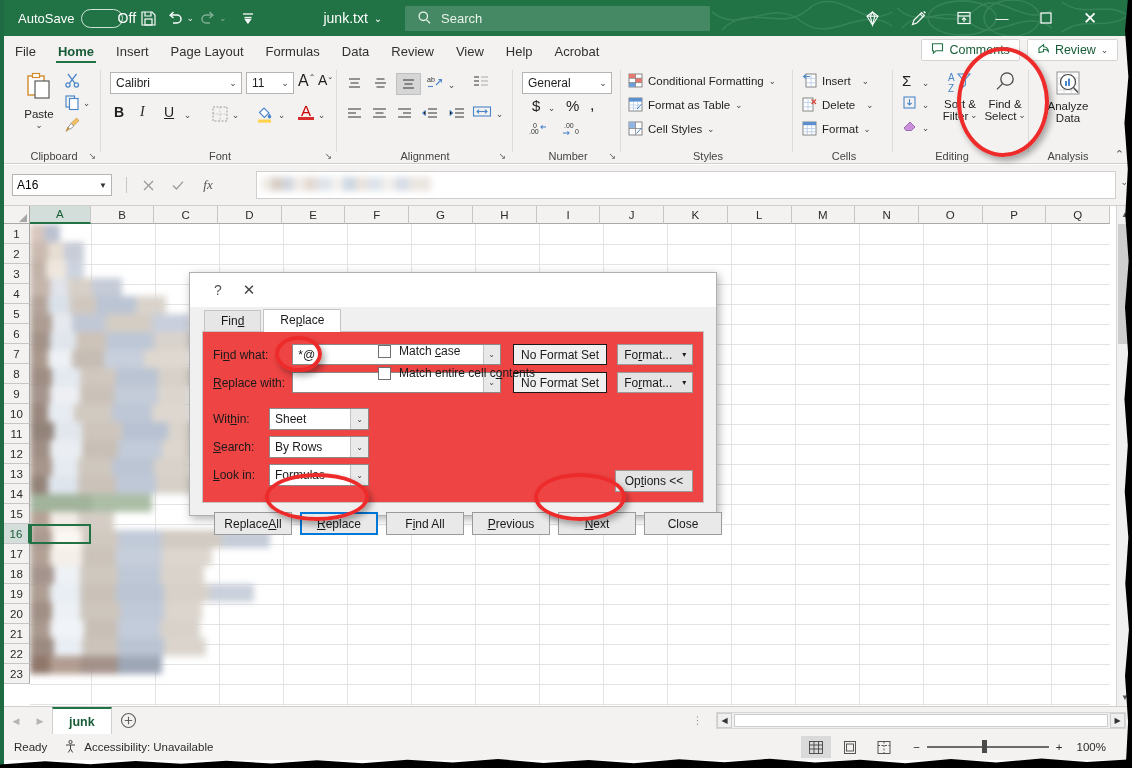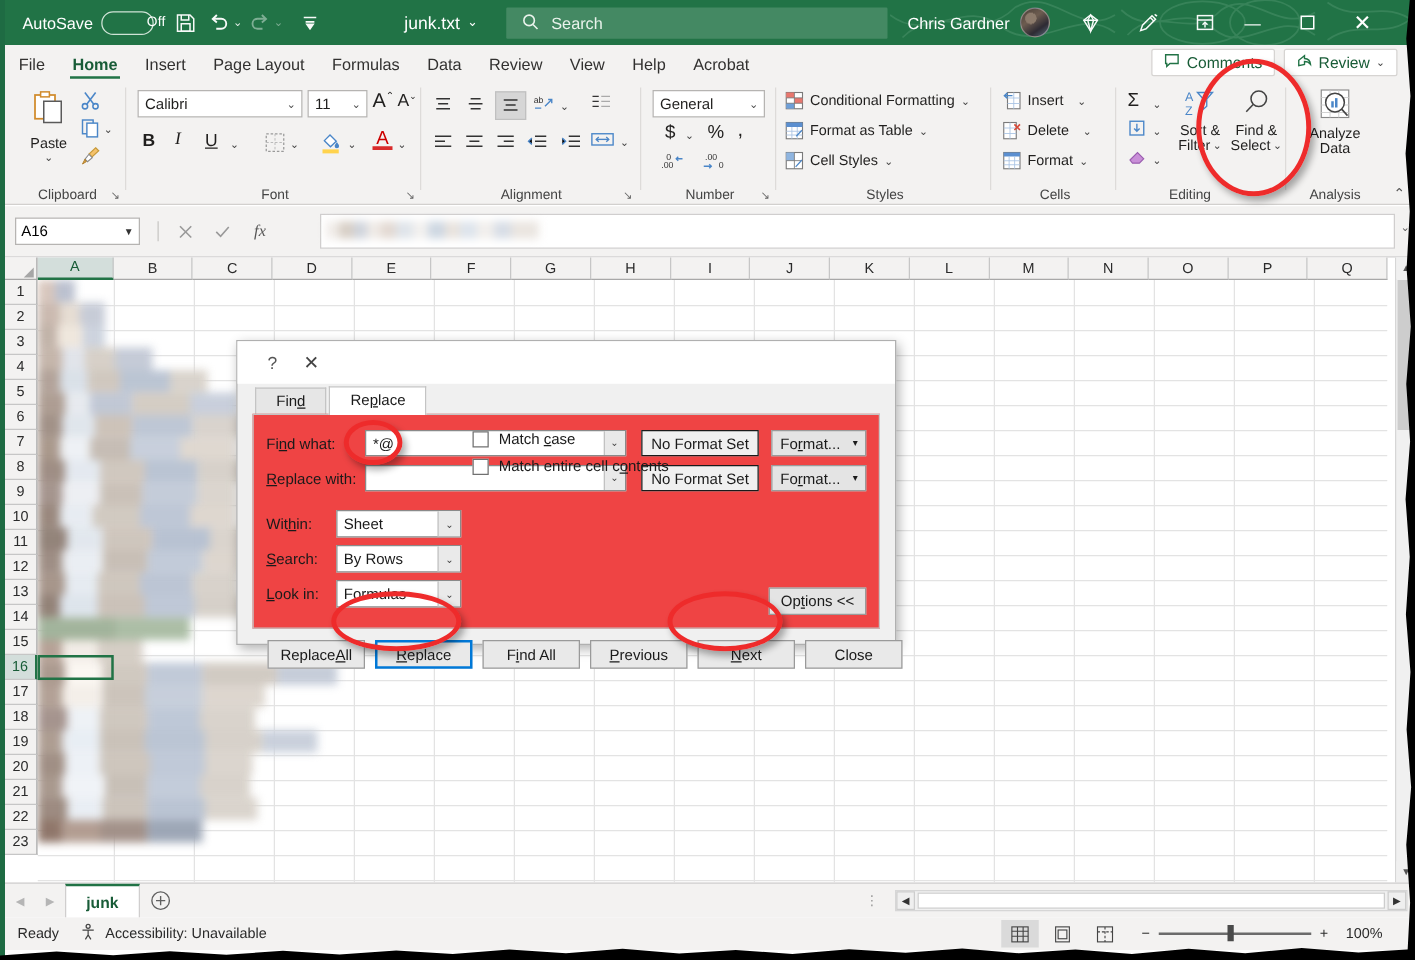--- a/index.html
+++ b/index.html
@@ -37,21 +37,21 @@
     font-size:13px;
   }
   .tb-swirl { position:absolute; right:0; top:0; width:420px; height:36px; opacity:.18; pointer-events:none;}
   .autosave { display:flex; align-items:center; gap:7px; margin-left:14px; }
   .as-label { font-size:13px; }
   .as-toggle {
     width:42px; height:19px; border-radius:10px; border:1.4px solid #cfe3d6;
     display:flex; align-items:center; padding:0 3px; gap:4px;
   }
   .as-knob { width:11px;height:11px;border-radius:50%; background:#ffffff; }
-  .as-off { font-size:11px; color:#ffffff; letter-spacing:.2px;margin-left:28px;}
+  .as-off { font-size:14px; color:#ffffff; letter-spacing:.2px;margin-left:28px;}
   .tb-icon { width:26px; height:26px; display:flex;align-items:center;justify-content:center; opacity:.97;}
   .tb-icon.dim { opacity:.42; }
   .tb-group { display:flex; align-items:center; gap:1px; margin-left:12px; }
   .tb-caret { font-size:9px; opacity:.9; margin-left:-3px; }
   .doctitle { margin-left:62px; font-size:14px; display:flex;align-items:center;gap:6px;}
   .searchbox {
     position:absolute; left:401px; top:6px; width:305px; height:25px;
     background:rgba(255,255,255,.16); display:flex;align-items:center;gap:9px;
     padding-left:12px; border-radius:1px;
   }
@@ -359,24 +359,20 @@
     <div class="searchbox">
       <span>
         <svg width="15" height="15" viewBox="0 0 15 15" fill="none" stroke="#eaf3ec" stroke-width="1.3">
           <circle cx="6.3" cy="6.3" r="4.2"></circle>
             <path d="M9.4 9.6 13 13.2"></path>
         </svg>
       </span>
       <span class="txt">Search</span>
     </div>
 
-    <div class="user">
-      <span>Chris Gardner</span>
-      <span class="avatar"></span>
-    </div>
 
     <div class="rt-icons">
       <span class="tb-icon">
         <svg width="19" height="19" viewBox="0 0 19 19" fill="none" stroke="#fff" stroke-width="1.15">
           <path d="M4 7.2 9.5 3 15 7.2 9.5 16z"></path>
             <path d="M4 7.2h11"></path>
             <path d="M7.2 7.2 9.5 16l2.3-8.8"></path>
           <path d="M7.2 7.2 9.5 3l2.3 4.2"></path>
         </svg>
       </span>

